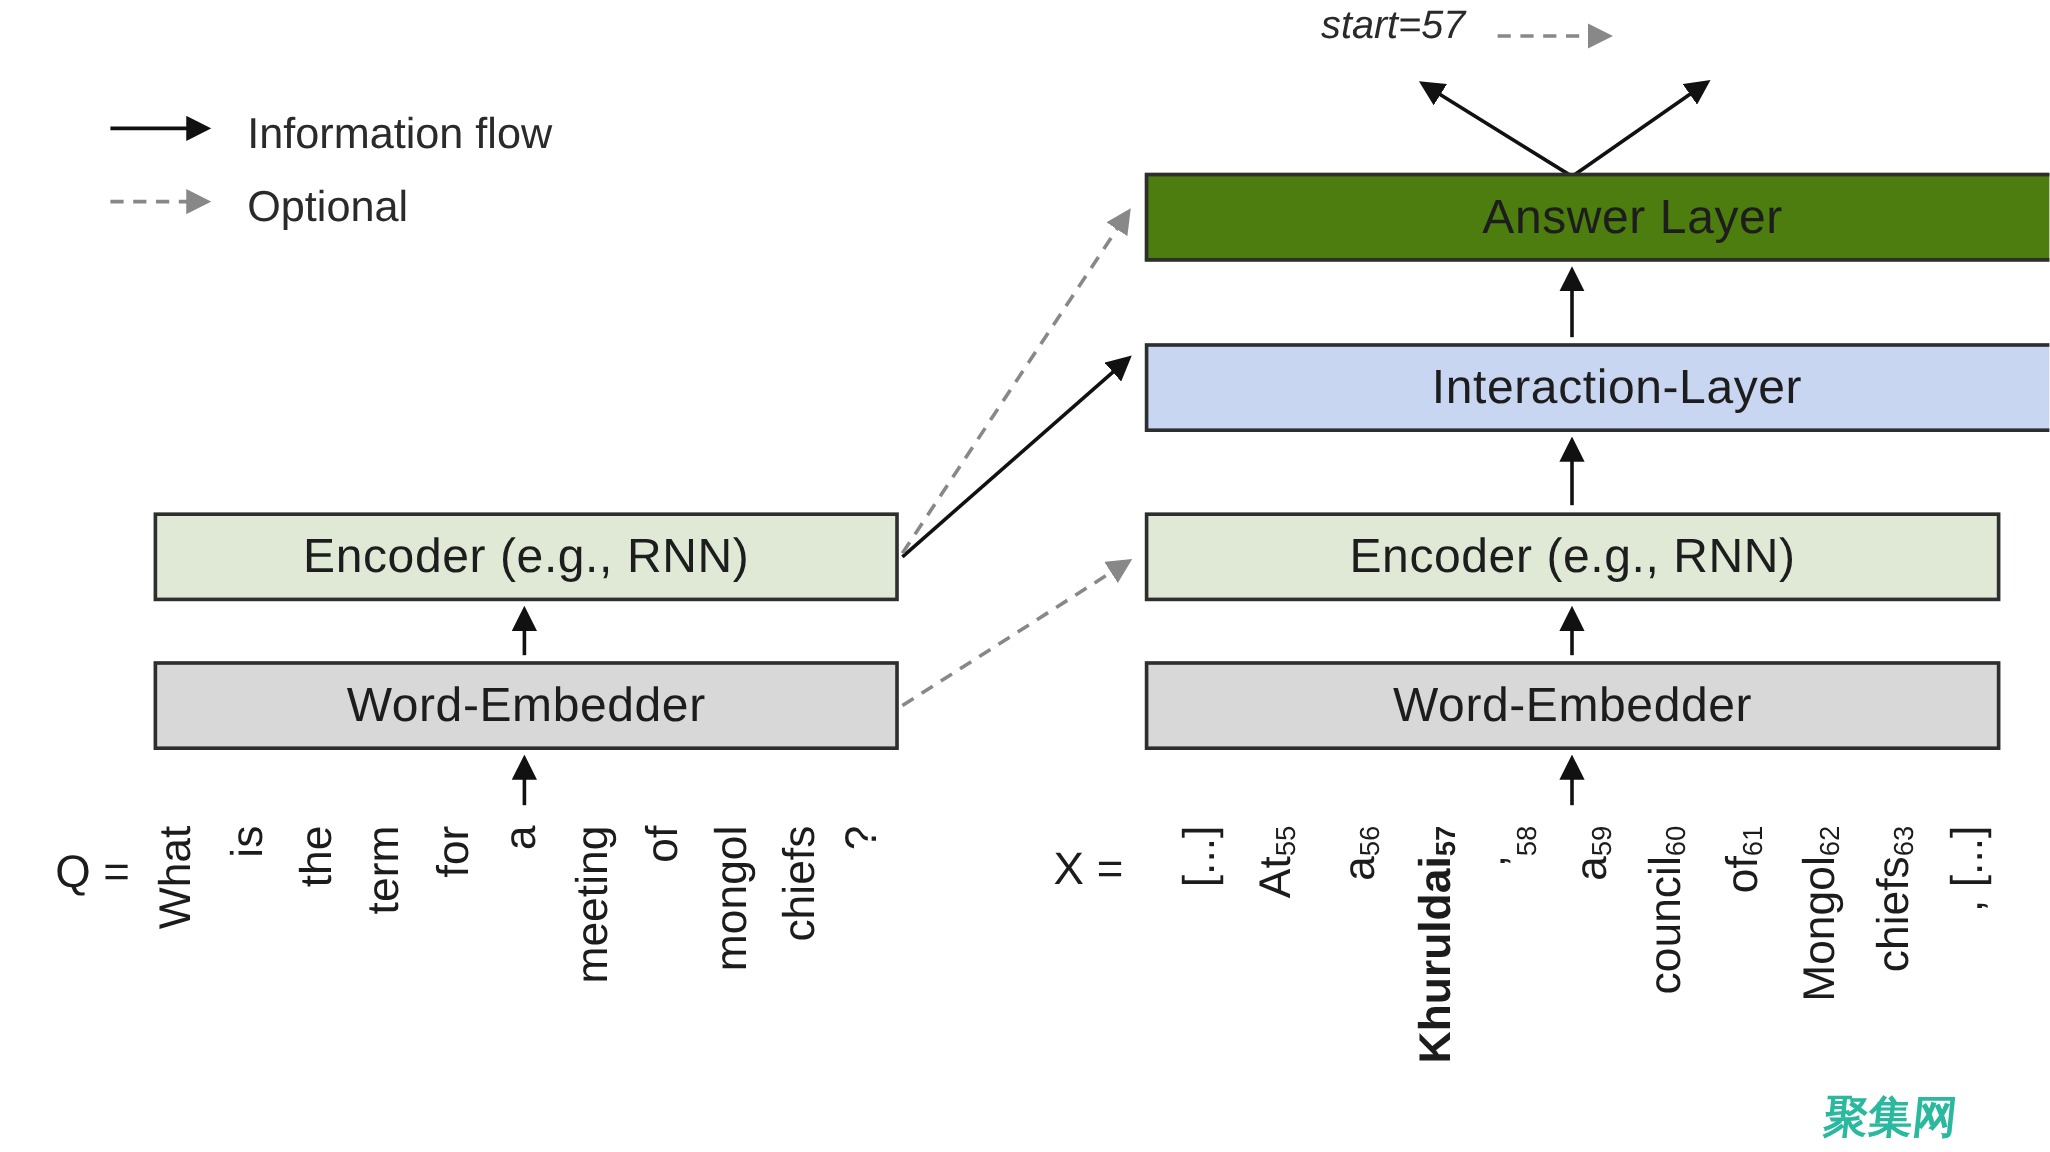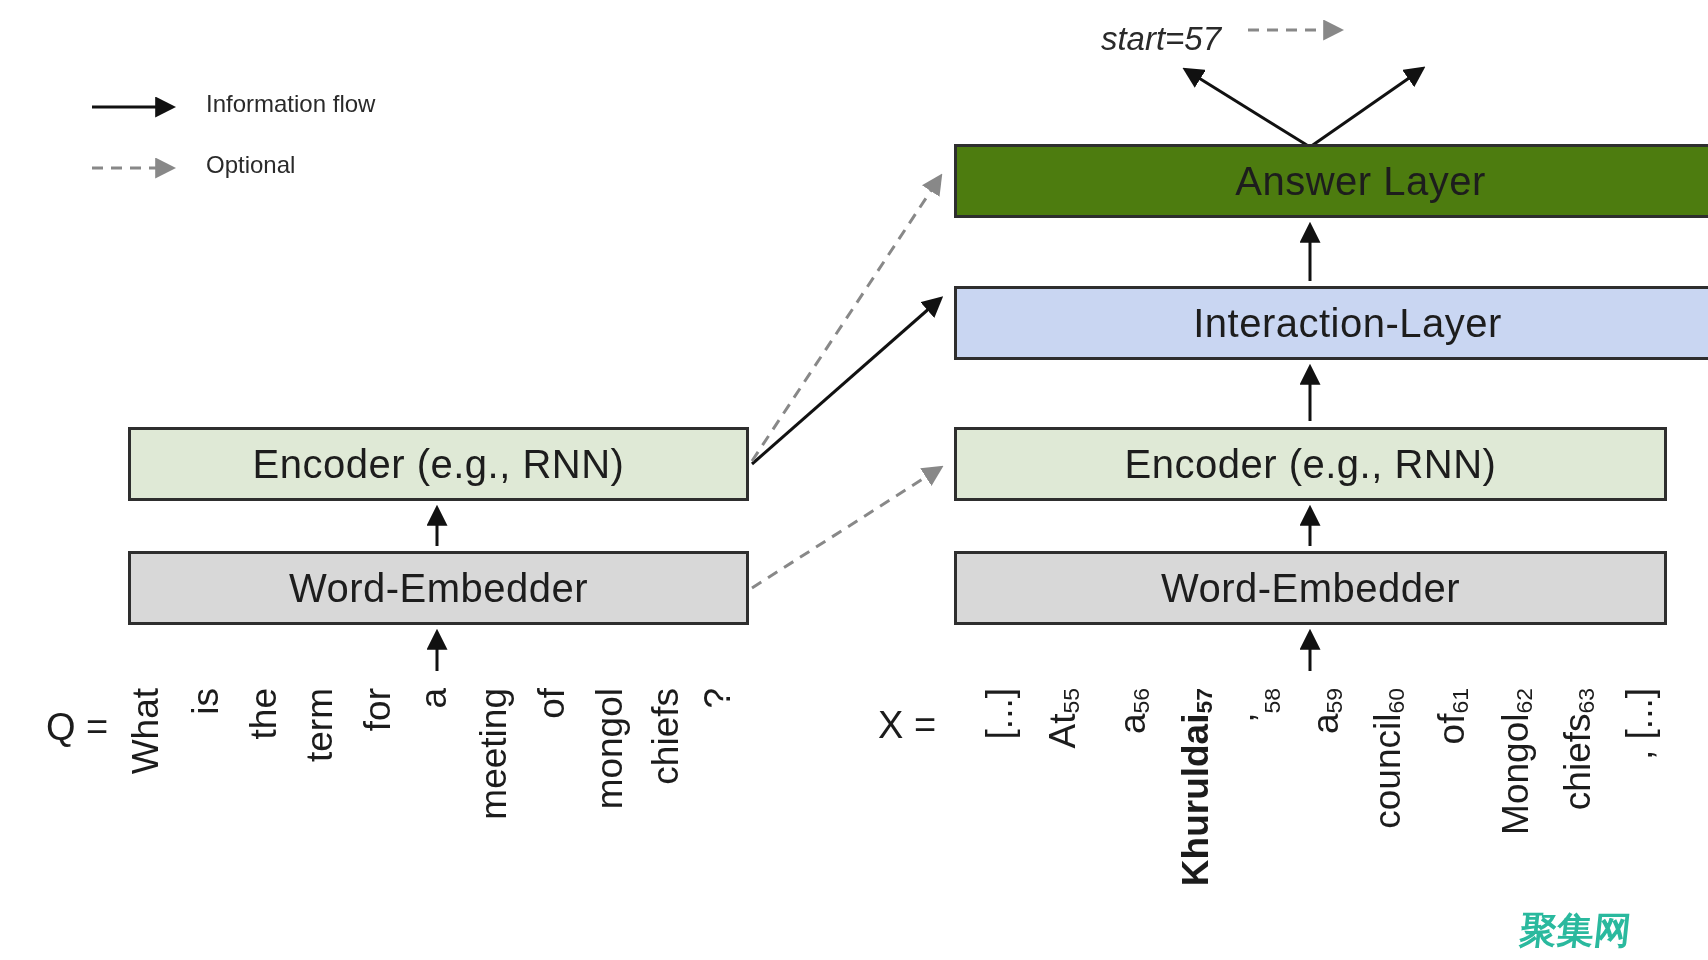--- a/index.html
+++ b/index.html
@@ -26,30 +26,30 @@
   }
   .box.answer      { left: 954px; top: 144px; width: 813px; height: 74px; background: #4d7c0f; }
   .box.interaction { left: 954px; top: 286px; width: 787px; height: 74px; background: #c9d6f2; }
   .box.r-encoder   { left: 954px; top: 427px; width: 713px; height: 74px; background: #dfe9d6; }
   .box.r-embedder  { left: 954px; top: 551px; width: 713px; height: 74px; background: #d8d8d8; }
   .box.l-encoder   { left: 128px; top: 427px; width: 621px; height: 74px; background: #dfe9d6; }
   .box.l-embedder  { left: 128px; top: 551px; width: 621px; height: 74px; background: #d8d8d8; }
 
   .legend-label {
     position: absolute;
-    font-size: 24px;
+    font-size: 36px;
     color: #2a2a2a;
     white-space: nowrap;
   }
   .lg-info { left: 206px; top: 90px; }
   .lg-opt  { left: 206px; top: 151px; text-align: right; }
 
   .out-label {
     position: absolute;
-    top: 20px;
+    top: 2px;
     width: 190px;
     text-align: center;
     font-size: 33px;
     font-style: italic;
     color: #2a2a2a;
     white-space: nowrap;
   }
   .out-start { left: 1066px; }
   .out-end   { left: 1338px; }
 

